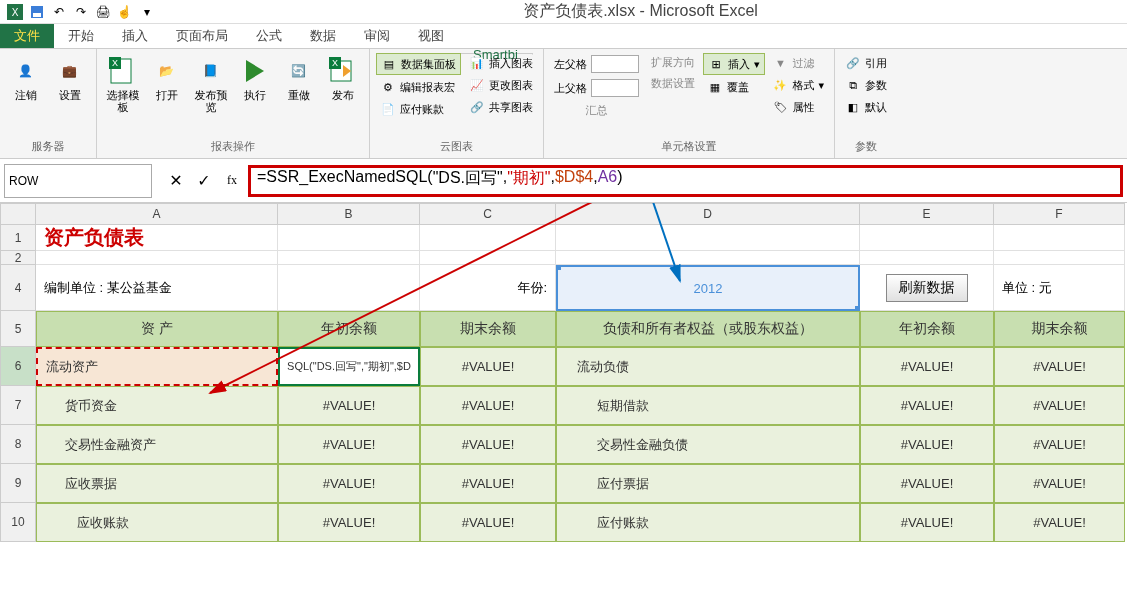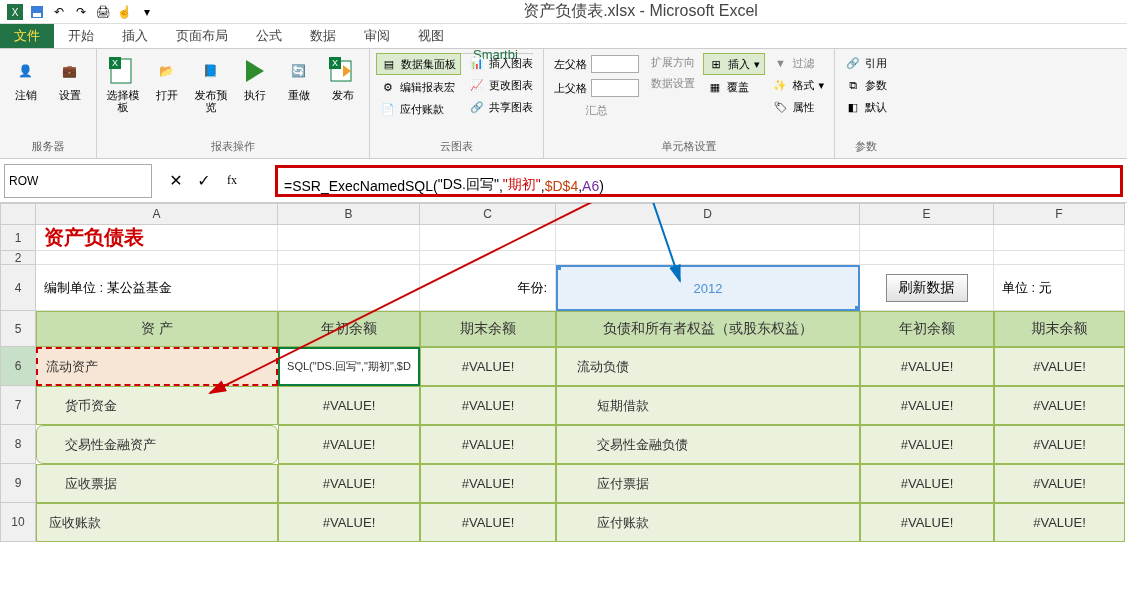--- a/index.html
+++ b/index.html
@@ -23,21 +23,21 @@
 .rbtn-big .lbl { font-size: 11px; text-align: center; line-height: 1.1; }
 .rbtn-sm { display: flex; align-items: center; gap: 4px; padding: 2px 4px; cursor: pointer; font-size: 11px; white-space: nowrap; }
 .rbtn-sm .ic { width: 16px; height: 16px; display: flex; align-items: center; justify-content: center; }
 .col { display: flex; flex-direction: column; gap: 2px; }
 .dd-input { width: 48px; height: 18px; border: 1px solid #aaa; background: #fff; }
 
 .formula-area { display: flex; align-items: center; height: 44px; border-bottom: 1px solid #ccc; padding: 0 4px; gap: 4px; position: relative; }
 .name-box { width: 148px; height: 34px; border: 1px solid #aaa; padding: 0 4px; font-size: 12px; background: #fff; }
 .fb-btn { width: 24px; height: 22px; display: flex; align-items: center; justify-content: center; border: 1px solid transparent; cursor: pointer; }
 .fx { font-family: serif; }
-.formula-box { flex: 1; border: 3px solid #c00; height: 32px; display: flex; align-items: flex-end; padding: 0 6px; font-size: 14px; margin-left: 27px; }
+.formula-box { flex: 1; border: 3px solid #c00; height: 32px; display: flex; align-items: flex-start; padding: 0 6px; font-size: 16px; }
 .fseg-black { color: #000; }
 .fseg-red { color: #c00; }
 .fseg-blue { color: #c2410c; }
 .fseg-purple { color: #7030a0; }
 
 .sheet-area { position: relative; }
 .col-headers { display: flex; height: 22px; }
 .row-header-spacer { width: 36px; border: 1px solid #ccc; background: #f0f0f0; }
 .col-header { border: 1px solid #ccc; border-left: none; background: #f0f0f0; display: flex; align-items: center; justify-content: center; font-size: 12px; color: #444; }
 .cA { width: 242px; } .cB { width: 142px; } .cC { width: 136px; } .cD { width: 304px; } .cE { width: 134px; } .cF { width: 131px; }
@@ -354,41 +354,41 @@
     <div class="cell cA td-cell" style="padding-left:28px;">货币资金</div>
     <div class="cell cB td-cell center">#VALUE!</div>
     <div class="cell cC td-cell center">#VALUE!</div>
     <div class="cell cD td-cell" style="padding-left:40px;">短期借款</div>
     <div class="cell cE td-cell center">#VALUE!</div>
     <div class="cell cF td-cell center">#VALUE!</div>
   </div>
 
   <div class="row rN">
     <div class="row-header">8</div>
-    <div class="cell cA td-cell" style="padding-left:28px;border-radius:7px;">交易性金融资产</div>
+    <div class="cell cA td-cell" style="padding-left:28px;">交易性金融资产</div>
     <div class="cell cB td-cell center">#VALUE!</div>
     <div class="cell cC td-cell center">#VALUE!</div>
     <div class="cell cD td-cell" style="padding-left:40px;">交易性金融负债</div>
     <div class="cell cE td-cell center">#VALUE!</div>
     <div class="cell cF td-cell center">#VALUE!</div>
   </div>
 
   <div class="row rN">
     <div class="row-header">9</div>
     <div class="cell cA td-cell" style="padding-left:28px;">应收票据</div>
     <div class="cell cB td-cell center">#VALUE!</div>
     <div class="cell cC td-cell center">#VALUE!</div>
     <div class="cell cD td-cell" style="padding-left:40px;">应付票据</div>
     <div class="cell cE td-cell center">#VALUE!</div>
     <div class="cell cF td-cell center">#VALUE!</div>
   </div>
 
   <div class="row rN">
     <div class="row-header">10</div>
-    <div class="cell cA td-cell" style="padding-left:12px;">应收账款</div>
+    <div class="cell cA td-cell" style="padding-left:40px;">应收账款</div>
     <div class="cell cB td-cell center">#VALUE!</div>
     <div class="cell cC td-cell center">#VALUE!</div>
     <div class="cell cD td-cell" style="padding-left:40px;">应付账款</div>
     <div class="cell cE td-cell center">#VALUE!</div>
     <div class="cell cF td-cell center">#VALUE!</div>
   </div>
 
   <svg class="arrow" style="left:0;top:0;" width="900" height="260">
     <defs>
         <marker id="ah-red" markerWidth="10" markerHeight="10" refX="8" refY="3" orient="auto">

